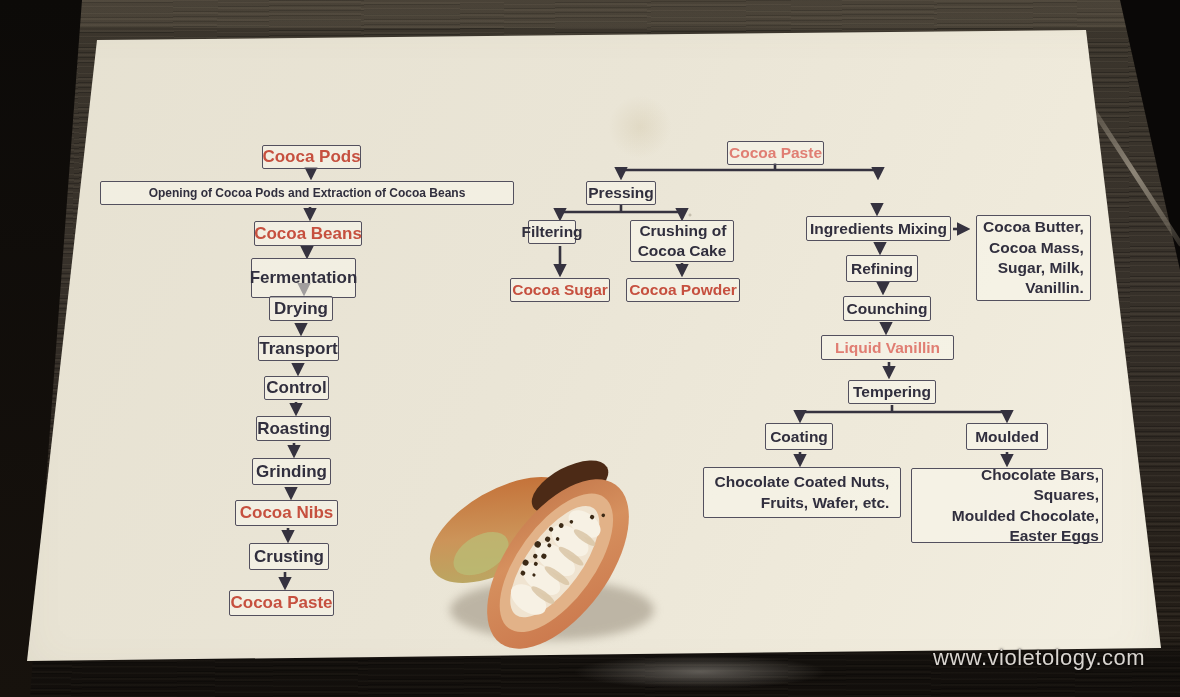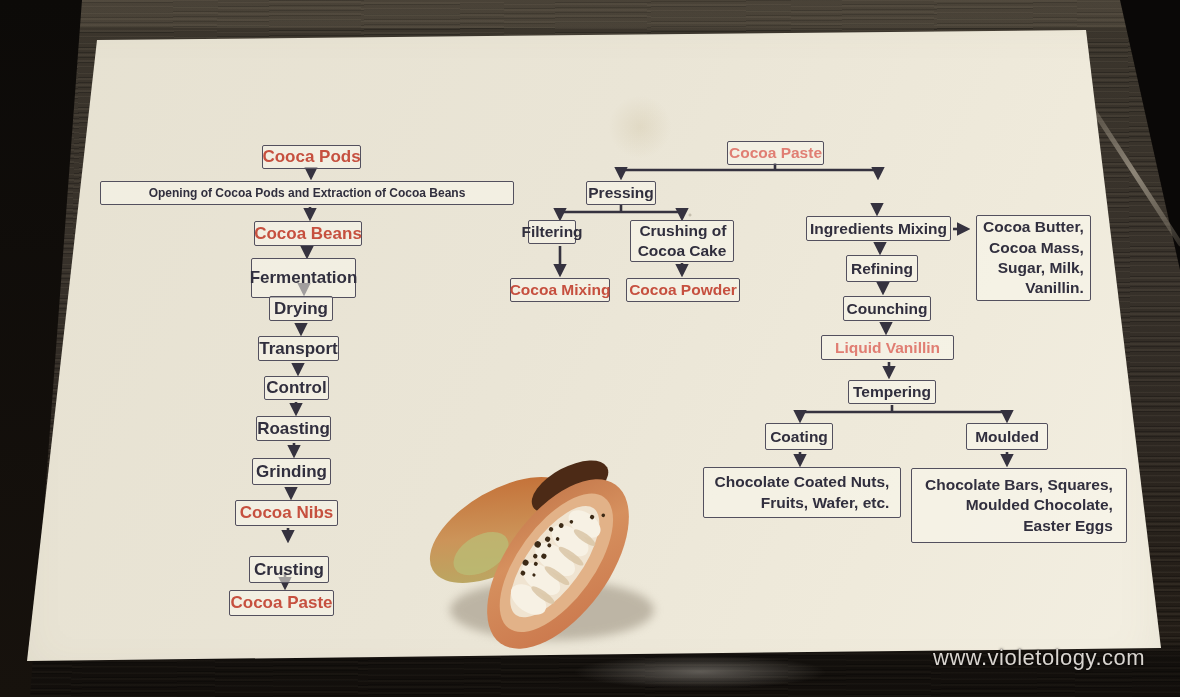--- a/index.html
+++ b/index.html
@@ -106,44 +106,44 @@
   <div class="node red" style="left:262px;top:145px;width:99px;height:24px">Cooca Pods</div>
   <div class="node" style="left:100px;top:181px;width:414px;height:24px;font-size:12px">Opening of Cocoa Pods and Extraction of Cocoa Beans</div>
   <div class="node red" style="left:254px;top:221px;width:108px;height:25px">Cocoa Beans</div>
   <div class="node" style="left:251px;top:258px;width:105px;height:40px">Fermentation</div>
   <div class="node" style="left:269px;top:296px;width:64px;height:25px">Drying</div>
   <div class="node" style="left:258px;top:336px;width:81px;height:25px">Transport</div>
   <div class="node" style="left:264px;top:376px;width:65px;height:24px">Control</div>
   <div class="node" style="left:256px;top:416px;width:75px;height:25px">Roasting</div>
   <div class="node" style="left:252px;top:458px;width:79px;height:27px">Grinding</div>
   <div class="node red" style="left:235px;top:500px;width:103px;height:26px">Cocoa Nibs</div>
-  <div class="node" style="left:249px;top:556px;width:80px;height:27px">Crusting</div>
+  <div class="node" style="left:249px;top:543px;width:80px;height:27px">Crusting</div>
   <div class="node red" style="left:229px;top:590px;width:105px;height:26px">Cocoa Paste</div>
 
   <div class="node red-light sm" style="left:727px;top:141px;width:97px;height:22px">Cocoa Paste</div>
   <div class="node sm" style="left:586px;top:181px;width:70px;height:23px">Pressing</div>
   <div class="node sm" style="left:528px;top:220px;width:48px;height:24px">Filtering</div>
   <div class="node sm ml" style="left:630px;top:220px;width:104px;height:42px">Crushing of
 Cocoa Cake</div>
-  <div class="node red sm" style="left:510px;top:278px;width:100px;height:22px">Cocoa Mixing</div>
+  <div class="node red sm" style="left:510px;top:278px;width:100px;height:22px">Cocoa Sugar</div>
   <div class="node red sm" style="left:626px;top:278px;width:114px;height:22px">Cocoa Powder</div>
   <div class="node sm" style="left:806px;top:216px;width:145px;height:25px">Ingredients Mixing</div>
   <div class="node sm ml" style="left:976px;top:215px;width:115px;height:86px">Cocoa Butter,
 Cocoa Mass,
 Sugar, Milk,
 Vanillin.</div>
   <div class="node sm" style="left:846px;top:255px;width:72px;height:27px">Refining</div>
   <div class="node sm" style="left:843px;top:296px;width:88px;height:25px">Counching</div>
   <div class="node red-light sm" style="left:821px;top:335px;width:133px;height:25px">Liquid Vanillin</div>
   <div class="node sm" style="left:848px;top:380px;width:88px;height:24px">Tempering</div>
   <div class="node sm" style="left:765px;top:423px;width:68px;height:27px">Coating</div>
   <div class="node sm" style="left:966px;top:423px;width:82px;height:27px">Moulded</div>
   <div class="node sm ml" style="left:703px;top:467px;width:198px;height:51px">Chocolate Coated Nuts,
 Fruits, Wafer, etc.</div>
-  <div class="node sm ml" style="left:911px;top:468px;width:216px;height:75px">Chocolate Bars, Squares,
+  <div class="node sm ml" style="left:911px;top:468px;width:192px;height:75px">Chocolate Bars, Squares,
 Moulded Chocolate,
 Easter Eggs</div>
 
   <svg class="pods" width="252" height="212" viewBox="0 0 252 212">
     <defs>
       <linearGradient id="podBack" x1="0" y1="1" x2="1" y2="0">
         <stop offset="0" stop-color="#b3af66"></stop>
         <stop offset="0.45" stop-color="#cc9459"></stop>
         <stop offset="1" stop-color="#c2672f"></stop>
       </linearGradient>

